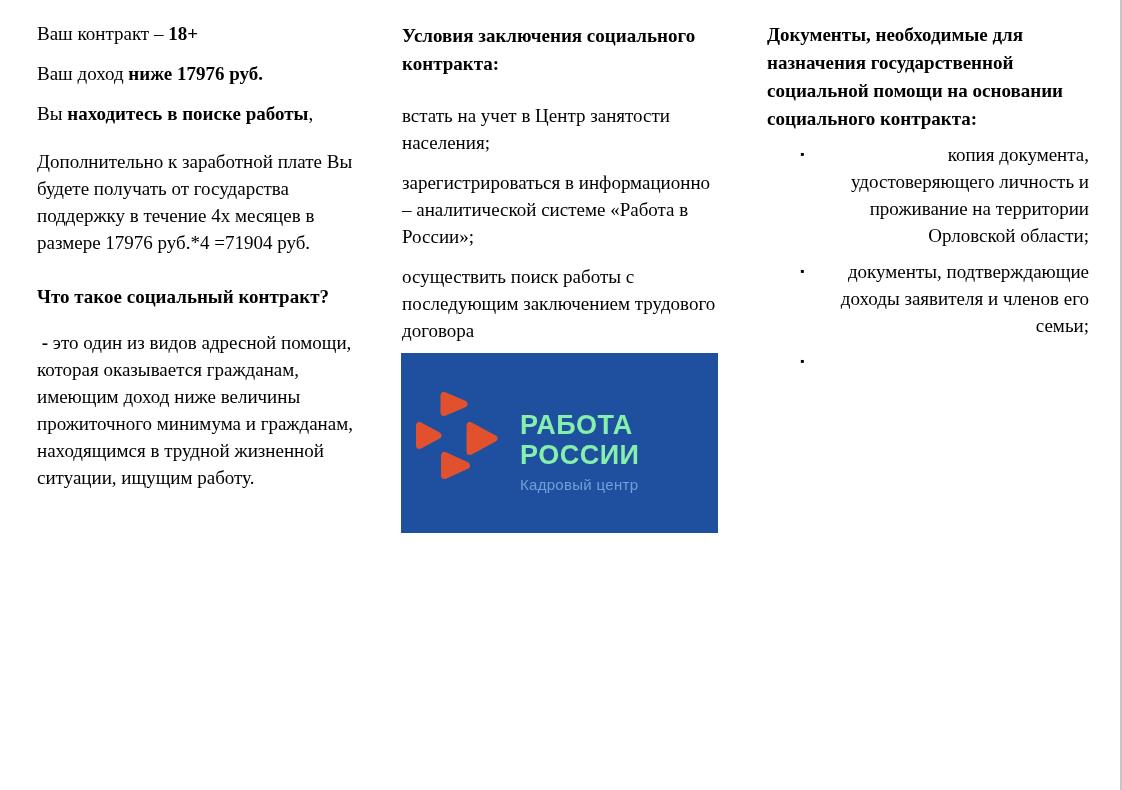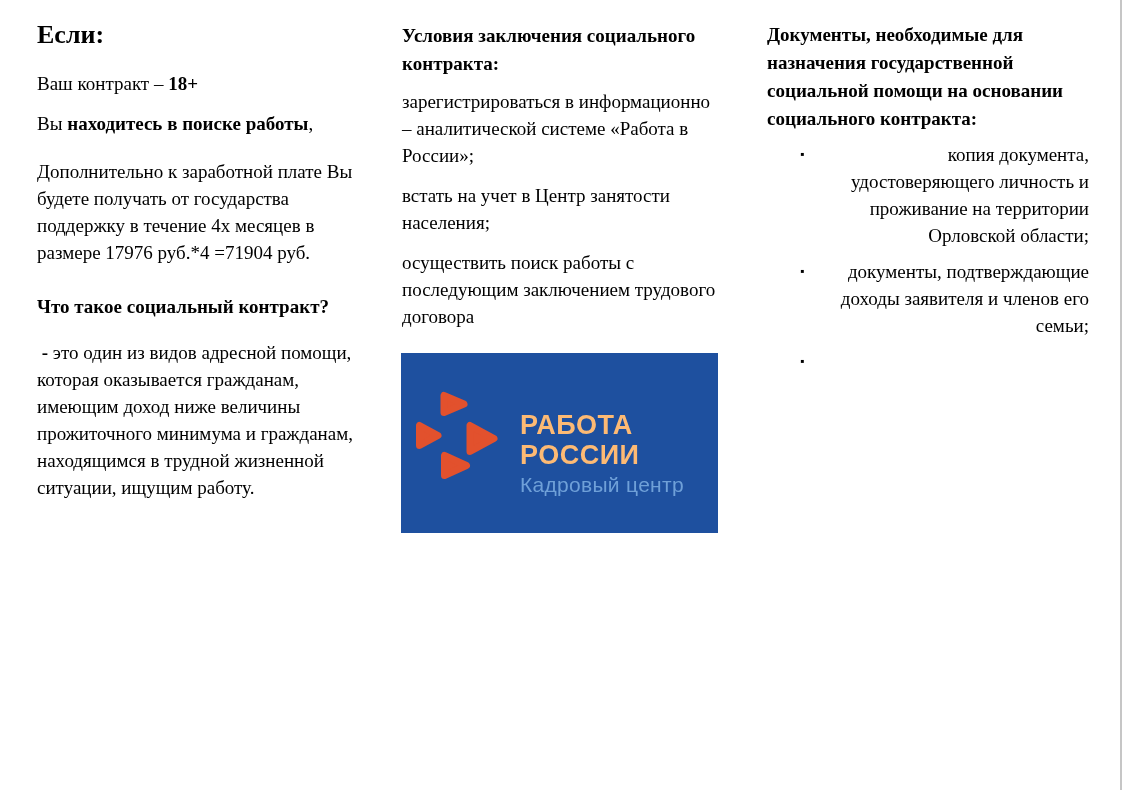--- a/index.html
+++ b/index.html
@@ -28,21 +28,21 @@
     font-size: 26px; line-height: 30px;
     font-weight: bold; margin: 0 0 20px 0;
   }
   .sub-heading {
     font-size: 19px; line-height: 28px;
     font-weight: bold; margin: 0;
   }
   .p-support { margin-top: 21px !important; }
   .left-heading2 { margin-top: 27px; margin-bottom: 18px; }
   .p-definition { white-space: pre-wrap; }
-  .mid-heading { margin-bottom: 10px; }
+  .mid-heading { margin-bottom: 24px; }
   .right-heading { margin-bottom: 8px; }
 
   .doc-list { list-style: none; margin: 0; padding: 0; }
   .doc-bullet { display: flex; margin-bottom: 9px; }
   .bullet-marker {
     flex: none; width: 15px; margin-left: 33px;
     font-size: 12px; line-height: 27px;
     font-family: "Liberation Sans", "DejaVu Sans", sans-serif;
   }
   .bullet-text { flex: 1; text-align: right; }
@@ -57,54 +57,54 @@
   .logo-box {
     position: absolute; left: 401px; top: 353px;
     width: 317px; height: 180px;
     background: #1e509f;
   }
   .logo-mark { position: absolute; left: 14px; top: 37px; width: 84px; height: 93px; }
   .logo-mark polygon { stroke: #e2512d; stroke-width: 7; stroke-linejoin: round; }
   .logo-text { position: absolute; left: 119px; top: 57px; }
   .logo-title {
     font-family: "Liberation Sans", "DejaVu Sans", sans-serif;
-    font-weight: bold; color: #fdba74;
+    font-weight: bold; color: #86efac;
     font-size: 27px; line-height: 30px; letter-spacing: 0.5px;
   }
   .logo-subtitle {
     font-family: "Liberation Sans", "DejaVu Sans", sans-serif;
-    color: #6fa0d8; font-size: 21px; line-height: 16px;
+    color: #6fa0d8; font-size: 15px; line-height: 16px;
     margin-top: 7px; letter-spacing: 0.3px;
   }
 </style>
 </head>
 <body>
 
 <div style="position:absolute; inset:0;">
 
   <div class="col col-left">
-    <h1 class="main-heading">Если:</h1>
 
     <p><span>Ваш контракт – </span><b>18+</b></p>
 
+    <p><span>Ваш доход </span><b>ниже 17976 руб.</b></p>
 
     <p><span>Вы </span><b>находитесь в поиске работы</b><span>,</span></p>
 
 
     <p class="p-support">Дополнительно к заработной плате Вы будете получать от государства поддержку в течение 4х месяцев в размере 17976 руб.*4 =71904 руб.</p>
 
     <h2 class="sub-heading left-heading2">Что такое социальный контракт?</h2>
 
     <p class="p-definition"><b> - </b><span>это один из видов адресной помощи, которая оказывается гражданам, имеющим доход ниже величины прожиточного минимума и гражданам, находящимся в трудной жизненной ситуации, ищущим работу.</span></p>
   </div>
 
   <div class="col col-mid">
     <h2 class="sub-heading mid-heading">Условия заключения социального контракта:</h2>
+    <p>встать на учет в Центр занятости населения;</p>
     <p>зарегистрироваться в информационно – аналитической системе «Работа в России»;</p>
-    <p>встать на учет в Центр занятости населения;</p>
     <p>осуществить поиск работы с последующим заключением трудового договора</p>
   </div>
 
   <div class="logo-box">
     <svg class="logo-mark" viewBox="0 0 84 92" xmlns="http://www.w3.org/2000/svg">
       <polygon points="29,5 29,22 49,13.5" fill="#e2512d"></polygon>
       <polygon points="4.5,35 4.5,55 23,45" fill="#e2512d"></polygon>
       <polygon points="55,35 55,61 79,48" fill="#e2512d"></polygon>
       <polygon points="29.5,65 29.5,85 51.5,75" fill="#e2512d"></polygon>
     </svg>

